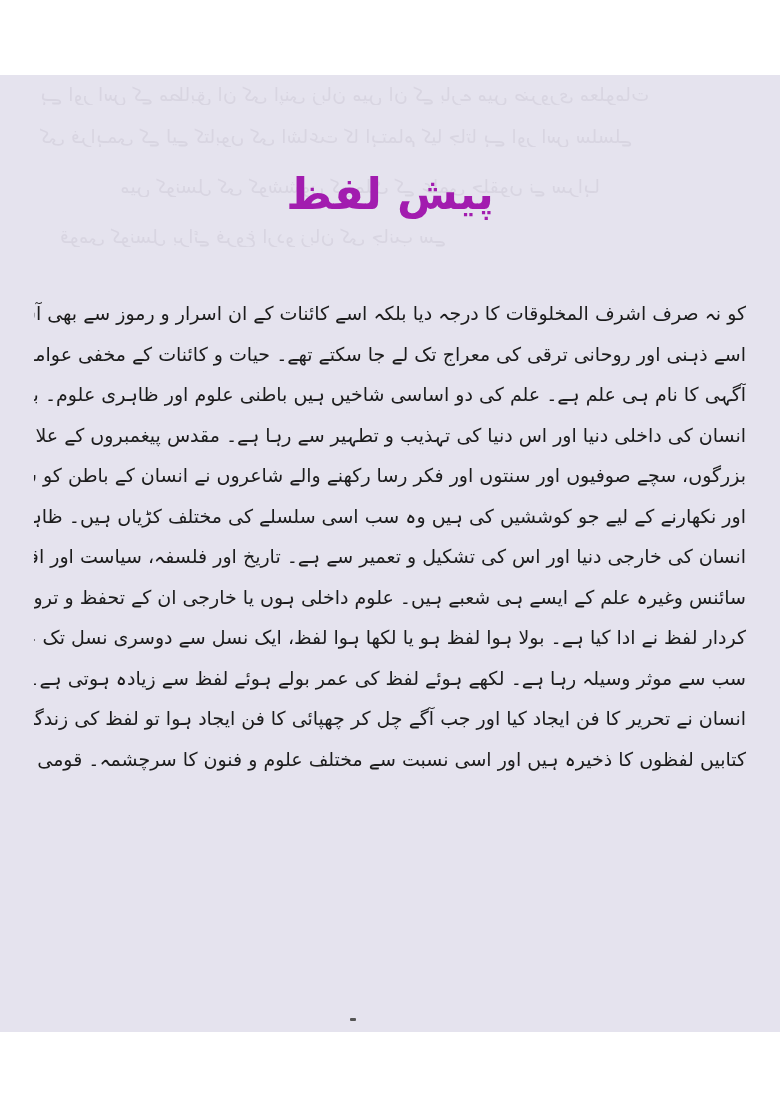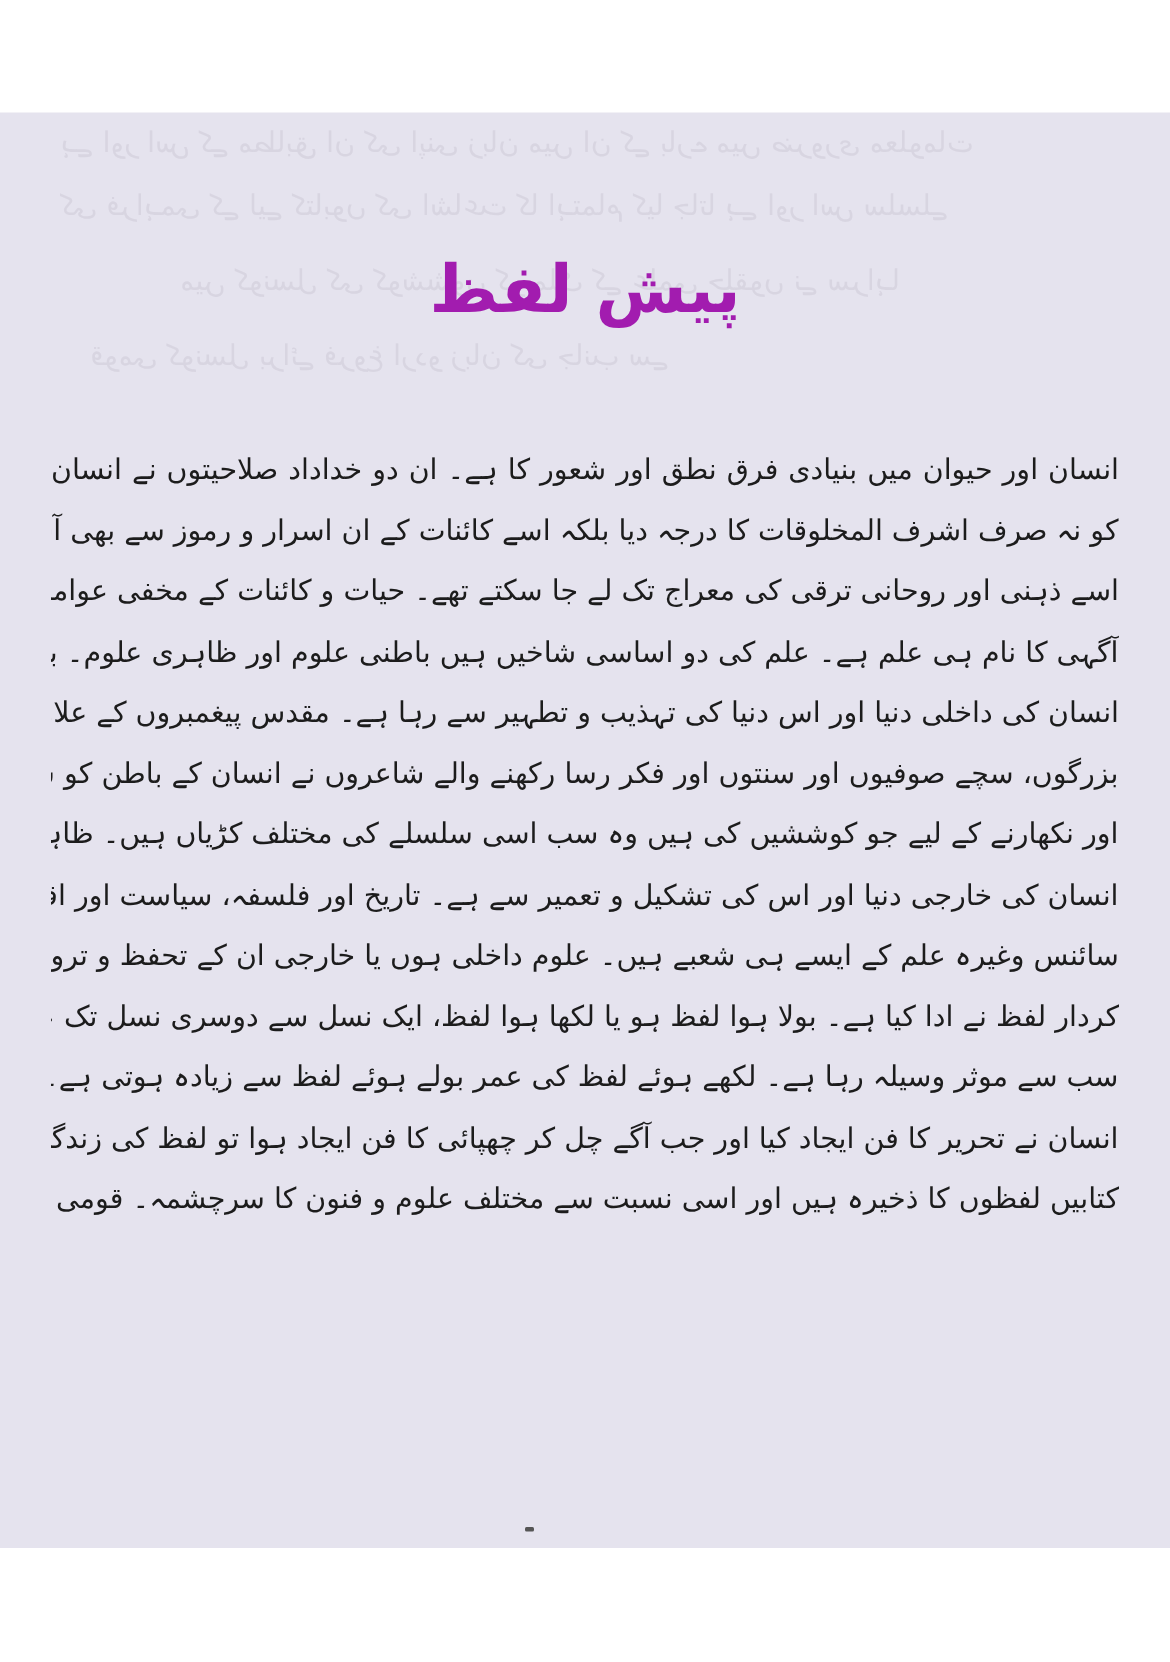--- a/index.html
+++ b/index.html
@@ -85,21 +85,20 @@
 <div class="page">
 
   <div class="bleed" style="top:8px;">ہے اور اس کے مطابق ان کی اپنی زبان میں ان کے بارے میں ضروری معلومات</div>
   <div class="bleed" style="top:50px;">کی فراہمی کے لیے کتابوں کی اشاعت کا اہتمام کیا جاتا ہے اور اس سلسلے</div>
   <div class="bleed" style="top:100px; left:120px; right:180px;">میں کونسل کی کوششوں کو ملک کے علمی حلقوں نے سراہا ہے</div>
   <div class="bleed" style="top:150px; left:60px; right:160px;">قومی کونسل برائے فروغ اردو زبان کی جانب سے</div>
 
   <div class="title">پیش لفظ</div>
 
   <div class="body-text">
-    <div class="line">انسان اور حیوان میں بنیادی فرق نطق اور شعور کا ہے۔ ان دو خداداد صلاحیتوں نے انسان</div>
     <div class="line">کو نہ صرف اشرف المخلوقات کا درجہ دیا بلکہ اسے کائنات کے ان اسرار و رموز سے بھی آشنا کیا جو</div>
     <div class="line">اسے ذہنی اور روحانی ترقی کی معراج تک لے جا سکتے تھے۔ حیات و کائنات کے مخفی عوامل سے</div>
     <div class="line">آگہی کا نام ہی علم ہے۔ علم کی دو اساسی شاخیں ہیں باطنی علوم اور ظاہری علوم۔ باطنی علوم کا تعلق</div>
     <div class="line">انسان کی داخلی دنیا اور اس دنیا کی تہذیب و تطہیر سے رہا ہے۔ مقدس پیغمبروں کے علاوہ، خدا رسیدہ</div>
     <div class="line">بزرگوں، سچے صوفیوں اور سنتوں اور فکر رسا رکھنے والے شاعروں نے انسان کے باطن کو سنوارنے</div>
     <div class="line">اور نکھارنے کے لیے جو کوششیں کی ہیں وہ سب اسی سلسلے کی مختلف کڑیاں ہیں۔ ظاہری علوم کا تعلق</div>
     <div class="line">انسان کی خارجی دنیا اور اس کی تشکیل و تعمیر سے ہے۔ تاریخ اور فلسفہ، سیاست اور اقتصاد، سماج اور</div>
     <div class="line">سائنس وغیرہ علم کے ایسے ہی شعبے ہیں۔ علوم داخلی ہوں یا خارجی ان کے تحفظ و ترویج میں بنیادی</div>
     <div class="line">کردار لفظ نے ادا کیا ہے۔ بولا ہوا لفظ ہو یا لکھا ہوا لفظ، ایک نسل سے دوسری نسل تک علم کی منتقلی کا</div>
     <div class="line">سب سے موثر وسیلہ رہا ہے۔ لکھے ہوئے لفظ کی عمر بولے ہوئے لفظ سے زیادہ ہوتی ہے۔ اسی لیے</div>

